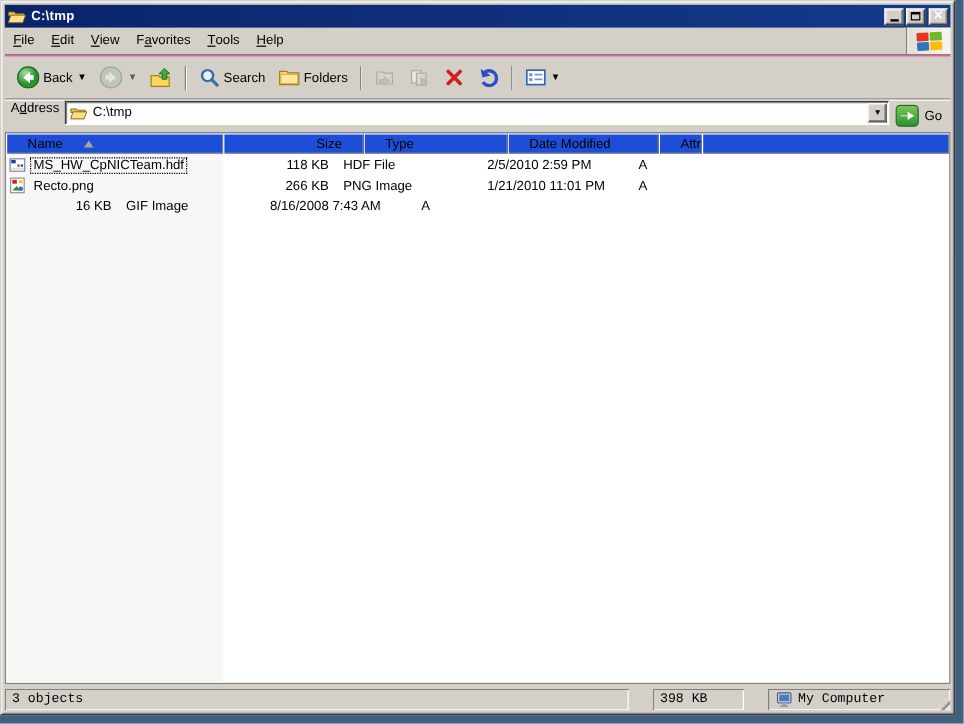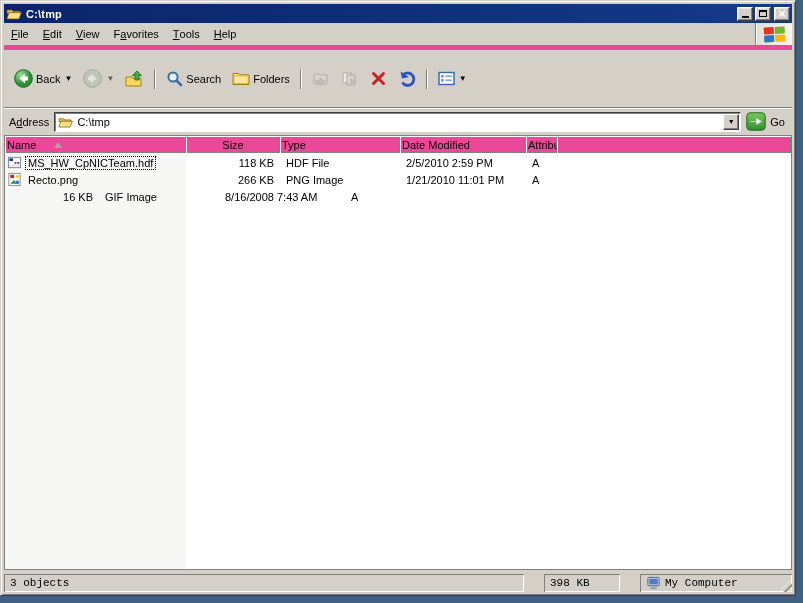--- a/index.html
+++ b/index.html
@@ -44,30 +44,30 @@
     margin-left:auto;width:36px;display:flex;align-items:center;justify-content:center;
     background:linear-gradient(to right,#e2dfd7,#f7f5f0);
     border-left:1px solid #808080;box-shadow:inset 1px 0 0 #fff;
   }
   .flag{display:grid;grid-template-columns:10px 10px;grid-template-rows:7px 7px;gap:1px;transform:rotate(-3deg);}
   .flag i{border-radius:1px;}
   .f-red{background:#e5351f;}.f-green{background:#73b729;}
   .f-blue{background:#2f76bc;}.f-yellow{background:#ffba08;}
   
   .toolbar{
-    height:27px;flex:0 0 27px;display:flex;align-items:center;padding:15px 5px;
-    border-top:4px solid #ec4899;border-bottom:1px solid #808080;gap:1px;
+    height:27px;flex:0 0 27px;display:flex;align-items:center;padding:4px 5px;
+    border-top:1px solid #ec4899;border-bottom:1px solid #808080;gap:1px;
   }
   .tool{display:flex;align-items:center;gap:3px;padding:2px 4px;border:1px solid transparent;}
   .tool.disabled{filter:grayscale(75%);opacity:.55;}
   .caret{font-size:8px;line-height:8px;margin-left:1px;}
   .tsep{width:1px;height:20px;background:#808080;border-right:1px solid #fff;margin:0 4px;}
   
   .addressbar{
-    height:25px;flex:0 0 25px;display:flex;align-items:center;padding:0 5px;gap:5px;
+    height:25px;flex:0 0 25px;display:flex;padding:0 5px;gap:5px;
     border-top:1px solid #fff;
   }
   .combo{
     flex:1;height:20px;background:#fff;display:flex;align-items:center;
     border:1px solid;border-color:#404040 #fff #fff #404040;
     box-shadow:inset 1px 1px 0 #808080;padding-left:3px;box-sizing:border-box;
   }
   .combo .path-text{margin-left:4px;flex:1;}
   .combo-drop{
     width:16px;height:16px;background:#d4d0c8;align-self:center;
@@ -77,26 +77,26 @@
   }
   .go-wrap{display:flex;align-items:center;gap:4px;padding-right:2px;}
   
   .listview{
     flex:1;background:#fff;position:relative;overflow:hidden;
     border:1px solid #808080;margin-top:1px;
   }
   .col-shade{position:absolute;left:0;top:17px;bottom:0;width:181px;background:#f7f7f5;}
   .lheader{display:flex;height:17px;position:relative;}
   .hcell{
-    background:#ec4899;box-sizing:border-box;
+    background:#1d4ed8;box-sizing:border-box;
     box-shadow:inset 1px 1px 0 #fff, inset -1px -1px 0 #808080;
-    display:flex;align-items:center;padding:0 2px;white-space:nowrap;overflow:hidden;
+    display:flex;align-items:center;padding:0 18px;white-space:nowrap;overflow:hidden;
   }
   .hc-name{width:181px;}
-  .hc-size{width:94px;justify-content:center;}
+  .hc-size{width:117px;justify-content:flex-end;}
   .hc-type{width:120px;}
   .hc-date{width:126px;}
   .hc-attr{width:31px;}
   .hc-fill{flex:1;}
   .sort-asc{
     width:0;height:0;margin-left:18px;
     border-left:4px solid transparent;border-right:4px solid transparent;
     border-bottom:6px solid #aaa69d;
   }
   .rows{position:relative;padding-top:1px;}

